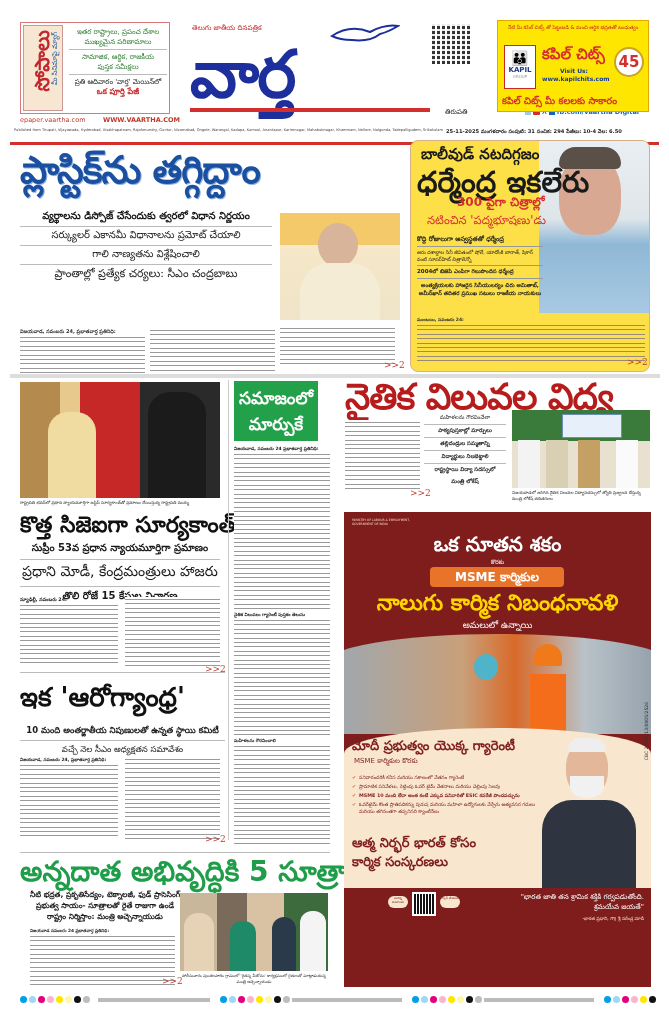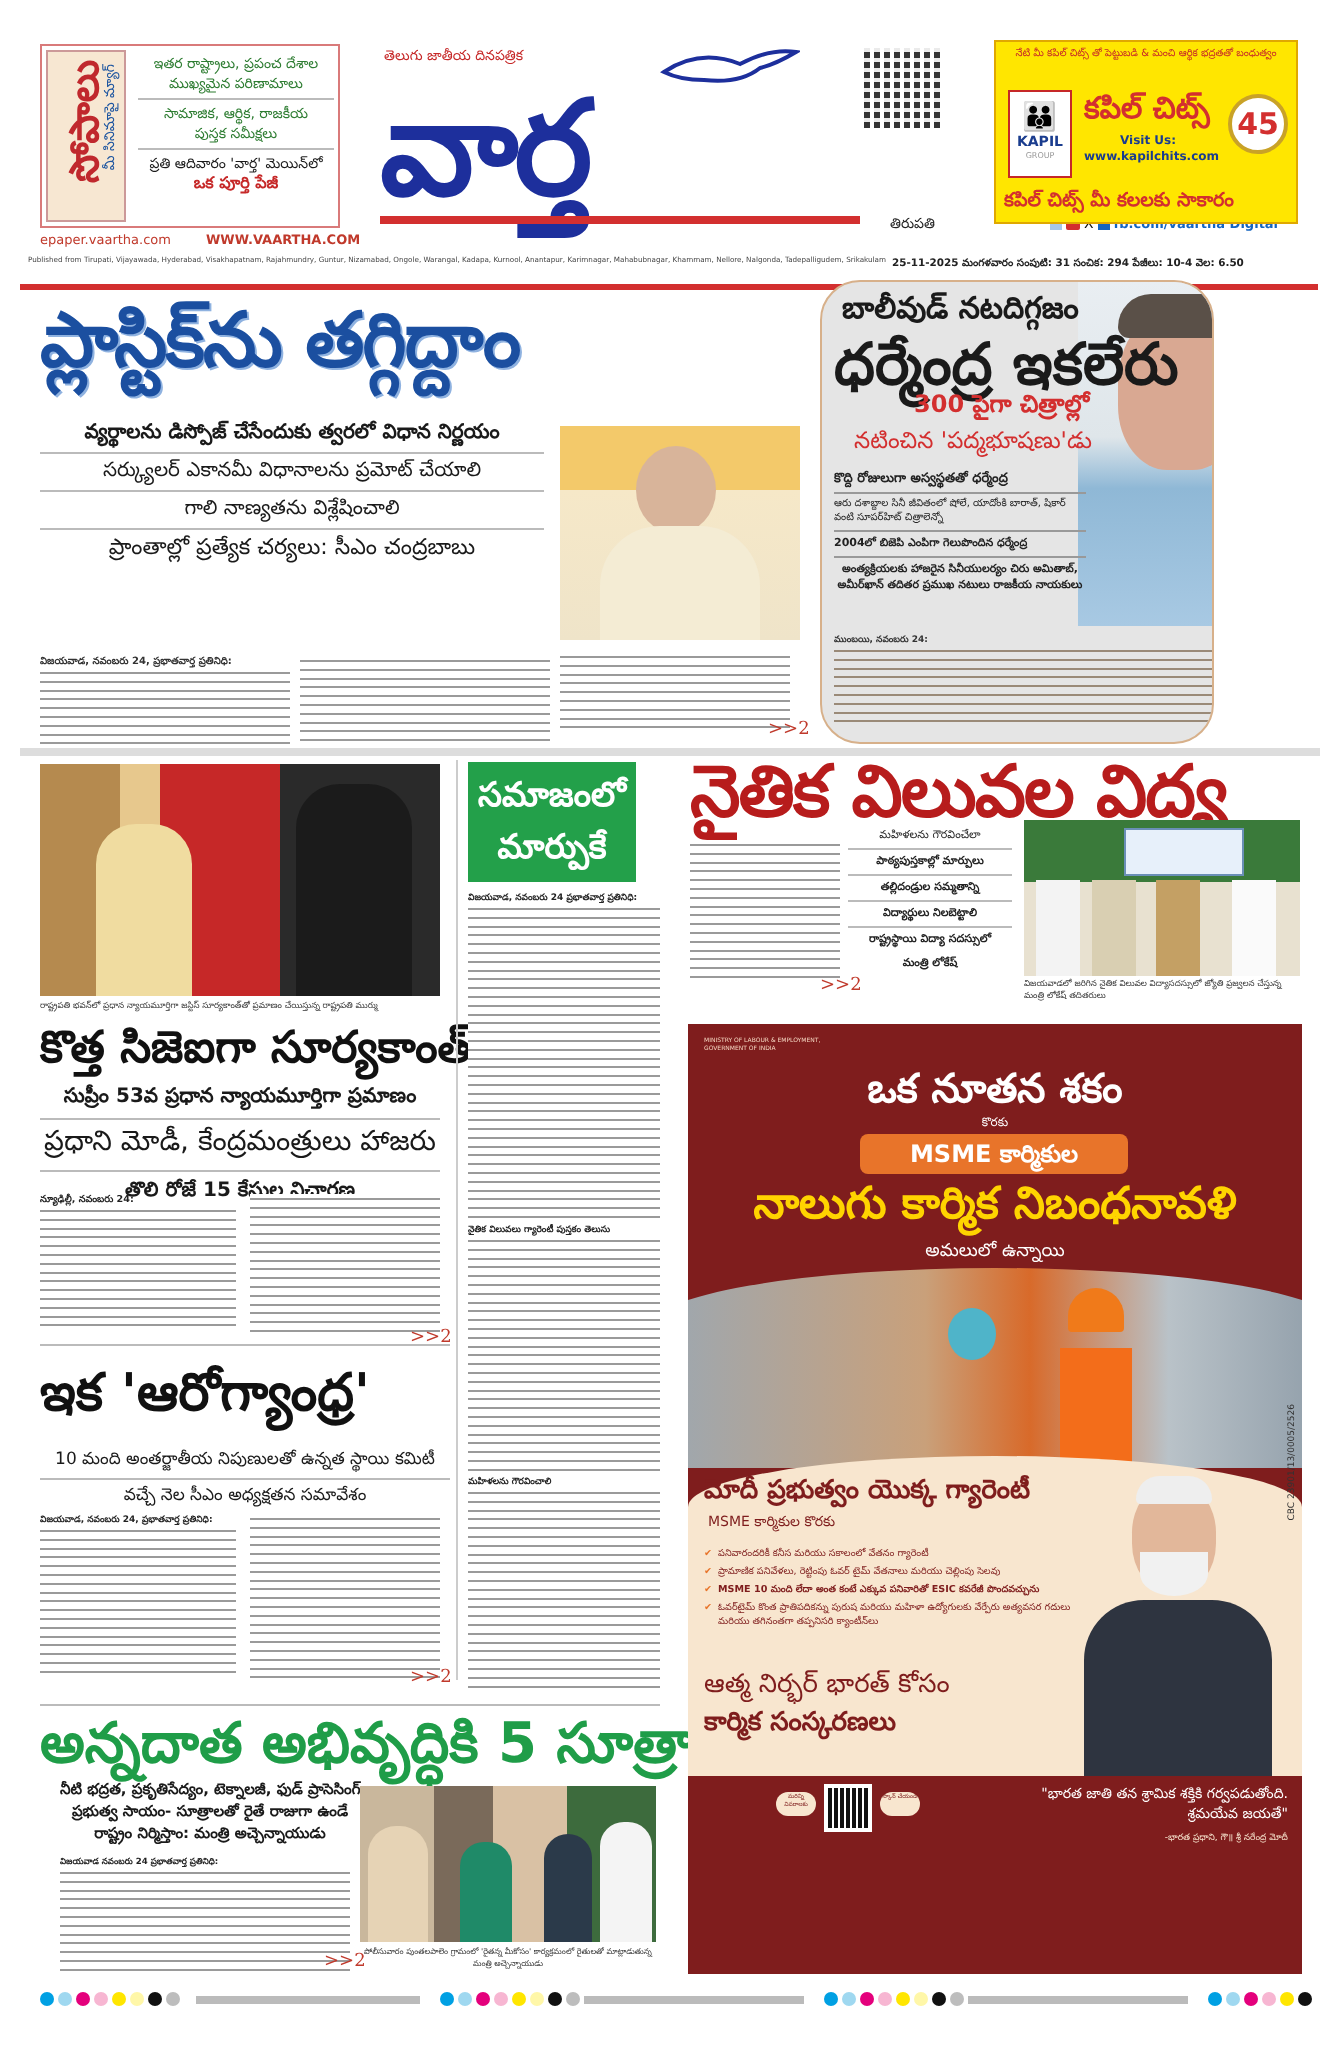--- a/index.html
+++ b/index.html
@@ -20,21 +20,21 @@
 .mast-tag{position:absolute;left:2px;top:2px;font-size:7px;color:#c62828}
 .mast-red{position:absolute;left:0;top:86px;width:240px;height:4px;background:#d32f2f}
 .qr{left:432px;top:24px;width:40px;height:40px;background:
 repeating-linear-gradient(90deg,#111 0 3px,#fff 3px 5px),#fff;opacity:.85}
 .qr-inner{position:absolute;inset:0;background:repeating-linear-gradient(0deg,transparent 0 3px,rgba(255,255,255,.9) 3px 5px)}
 .right-ad{left:497px;top:20px;width:152px;height:92px;background:#ffe600;border:1px solid #e0a800}
 .footer-line{left:10px;top:142px;width:649px;height:3px;background:#d32f2f}
 
 .h-plastic{left:20px;top:148px;font-size:38px;font-weight:bold;color:#1b4fa0;letter-spacing:-1px;text-shadow:1px 1px 0 #8fb2e0}
 .sub{font-size:10.5px;color:#1a1a1a;text-align:center;white-space:nowrap}
-.box-dharm{left:410px;top:140px;width:197px;height:232px;border:1px solid #d7b08a;border-radius:20px;background:#e5e5e5;overflow:hidden}
+.box-dharm{left:410px;top:140px;width:240px;height:232px;border:1px solid #d7b08a;border-radius:8px;background:#fde047;overflow:hidden}
 .photo{background:linear-gradient(135deg,#c9d8e6,#8aa6bf 50%,#e7d7c5)}
 .green-box{left:234px;top:381px;width:84px;height:60px;background:#23a04a;color:#fff;font-weight:bold;font-size:17px;text-align:center;line-height:26px;padding-top:4px}
 .h-naitika{left:345px;top:376px;font-size:36px;font-weight:bold;color:#b71c1c;letter-spacing:-1px;white-space:nowrap}
 .msme{left:344px;top:512px;width:307px;height:475px;background:#7f1d1d;overflow:hidden}
 .h-kotta{left:20px;top:512px;font-size:22px;font-weight:bold;color:#111;white-space:nowrap}
 .h-arogya{left:20px;top:682px;font-size:26px;font-weight:bold;color:#111;white-space:nowrap}
 .h-anna{left:20px;top:855px;font-size:28px;font-weight:bold;color:#1f9d48;white-space:nowrap}
 .reg{position:absolute;width:7px;height:7px;border-radius:50%}
 </style>
 </head>
@@ -193,21 +193,21 @@
   <div class="abs" style="left:6px;top:30px;width:22px;height:48px;background:#f3f3f3"></div>
   <div class="abs" style="left:34px;top:30px;width:22px;height:48px;background:#d9cfb2"></div>
   <div class="abs" style="left:66px;top:30px;width:22px;height:48px;background:#c4a064"></div>
   <div class="abs" style="left:104px;top:30px;width:22px;height:48px;background:#fafafa"></div>
 </div>
 <div class="abs" style="left:512px;top:490px;width:140px;font-size:4.3px;line-height:6px;color:#333">విజయవాడలో జరిగిన నైతిక విలువల విద్యాసదస్సులో జ్యోతి ప్రజ్వలన చేస్తున్న మంత్రి లోకేష్ తదితరులు</div>
 
 <div class="abs" style="left:20px;top:672px;width:205px;height:1px;background:#bbb"></div>
 <div class="abs h-arogya">ఇక 'ఆరోగ్యాంధ్ర'</div>
 <div class="abs" style="left:20px;top:725px;width:205px">
-  <div class="sub" style="font-size:8.5px;font-weight:normal">10 మంది అంతర్జాతీయ నిపుణులతో ఉన్నత స్థాయి కమిటీ</div>
+  <div class="sub" style="font-size:8.5px;font-weight:bold">10 మంది అంతర్జాతీయ నిపుణులతో ఉన్నత స్థాయి కమిటీ</div>
   <div class="hr" style="margin:3px 0"></div>
   <div class="sub" style="font-size:8.5px">వచ్చే నెల సీఎం అధ్యక్షతన సమావేశం</div>
 </div>
 <div class="abs" style="left:20px;top:757px;width:98px">
   <div style="font-size:4.5px;font-weight:bold;white-space:nowrap;overflow:hidden">విజయవాడ, నవంబరు 24, ప్రభాతవార్త ప్రతినిధి:</div>
   <div class="lines" style="height:74px"></div>
 </div>
 <div class="abs lines" style="left:125px;top:757px;width:95px;height:82px"></div>
 <div class="abs more" style="left:205px;top:834px">&gt;&gt;2</div>
 
@@ -258,21 +258,21 @@
       </div>
     <div style="display:flex;gap:3px;font-size:4.8px;line-height:7px;color:#7f1d1d;margin-bottom:2px;font-weight:bold">
         <span style="color:#e8742a">✔</span>
         <span>MSME 10 మంది లేదా అంత కంటే ఎక్కువ పనివారితో ESIC కవరేజీ పొందవచ్చును</span>
       </div>
     <div style="display:flex;gap:3px;font-size:4.8px;line-height:7px;color:#7f1d1d">
         <span style="color:#e8742a">✔</span>
         <span>ఓవర్‌టైమ్‌ కొంత ప్రాతిపదికన్ను పురుష మరియు మహిళా ఉద్యోగులకు వేర్పేరు అత్యవసర గదులు మరియు తగినంతగా తప్పనిసరి క్యాంటీన్‌లు</span>
       </div>
   </div>
-  <div class="abs" style="left:8px;top:323px;font-size:13px;font-weight:normal;color:#7f1d1d;white-space:nowrap">ఆత్మ నిర్భర్ భారత్ కోసం</div>
+  <div class="abs" style="left:8px;top:323px;font-size:13px;font-weight:bold;color:#7f1d1d;white-space:nowrap">ఆత్మ నిర్భర్ భారత్ కోసం</div>
   <div class="abs" style="left:8px;top:342px;font-size:13px;font-weight:bold;color:#7f1d1d;white-space:nowrap">కార్మిక సంస్కరణలు</div>
   <div class="abs" style="left:190px;top:226px;width:110px;height:150px">
     <div class="abs" style="left:32px;top:4px;width:42px;height:54px;border-radius:45%;background:#e2b79a"></div>
     <div class="abs" style="left:34px;top:0;width:38px;height:14px;border-radius:20px 20px 4px 4px;background:#eee"></div>
     <div class="abs" style="left:36px;top:38px;width:34px;height:22px;border-radius:0 0 50% 50%;background:#f1f1f1"></div>
     <div class="abs" style="left:8px;top:62px;width:94px;height:88px;border-radius:30px 30px 0 0;background:#2e3440"></div>
   </div>
   <div class="abs" style="left:0;top:376px;width:307px;height:99px;background:#7f1d1d"></div>
   <div class="abs" style="left:44px;top:384px;width:20px;height:12px;background:#f8e6cf;border-radius:6px;font-size:3px;text-align:center;color:#7f1d1d">మరిన్ని వివరాలకు</div>
   <div class="abs" style="left:68px;top:380px;width:24px;height:24px;background:repeating-linear-gradient(90deg,#111 0 2px,#fff 2px 3px);border:2px solid #fff"></div>

